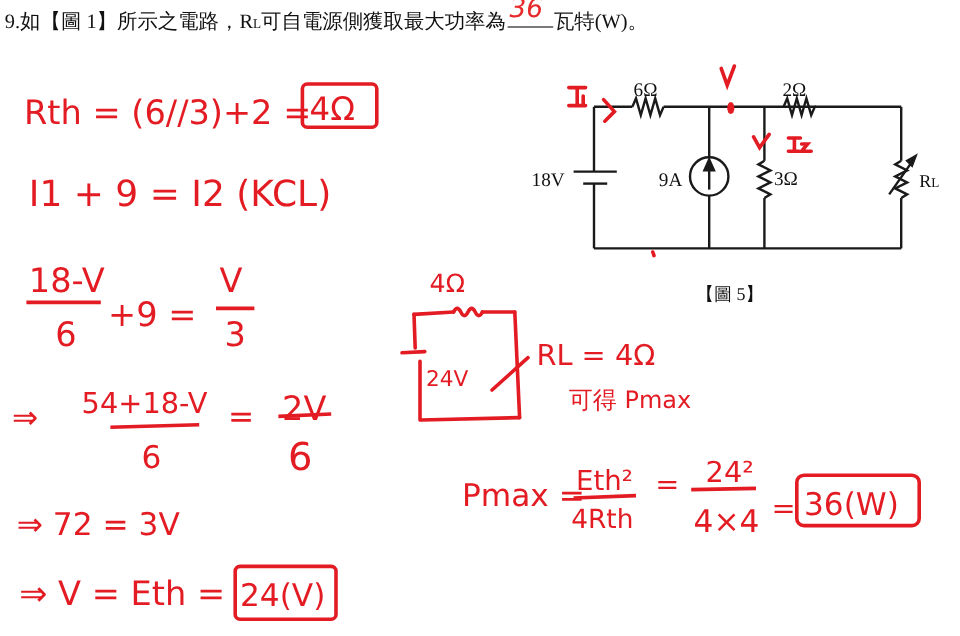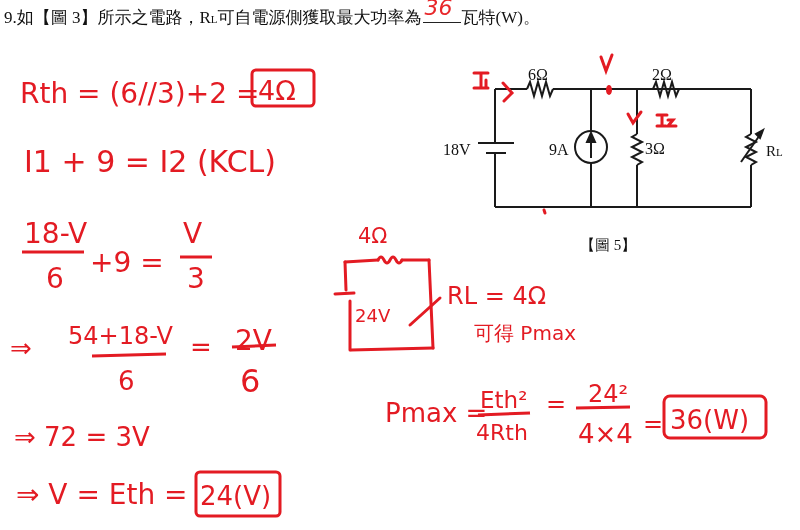--- a/index.html
+++ b/index.html
@@ -10,21 +10,21 @@
     .question .answer-hw { position: absolute; left: 2px; top: -8px; font-family: "DejaVu Sans", sans-serif; font-size: 22px; color: #e8282b; font-style: italic; }
     .sub { font-size: 11px; }
     svg.canvas { position: absolute; left: 0; top: 0; }
     .hw { font-family: "DejaVu Sans", sans-serif; fill: #e31b23; }
     .cap { font-family: "Liberation Serif", serif; fill: #111; }
   </style>
 </head>
 <body>
 
 <div class="question">
-  <span>9.</span><span>如【圖 3】所示之電路，</span><span><span>R</span><span class="sub">L</span></span><span>可自電源側獲取最大功率為</span><span class="blank"><span class="answer-hw">36</span></span><span>瓦特(W)。</span>
+  <span>9.</span><span>如【圖 1】所示之電路，</span><span><span>R</span><span class="sub">L</span></span><span>可自電源側獲取最大功率為</span><span class="blank"><span class="answer-hw">36</span></span><span>瓦特(W)。</span>
 </div>
 
 <svg class="canvas" width="800" height="530" viewBox="0 0 800 530" xmlns="http://www.w3.org/2000/svg">
 
   <g stroke="#1a1a1a" stroke-width="2" fill="none">
 
     <line x1="495" y1="89" x2="495" y2="143"></line>
     <line x1="495" y1="153" x2="495" y2="207"></line>
     <g>
       <line x1="478" y1="143" x2="514" y2="143"></line>

